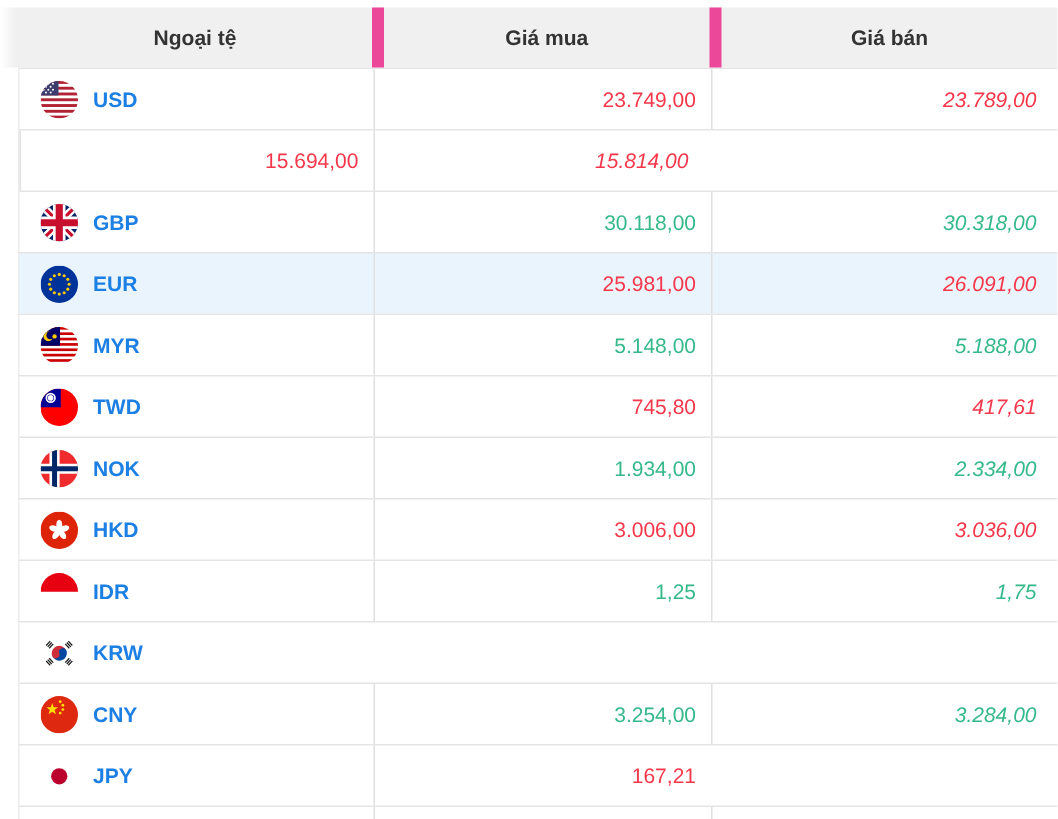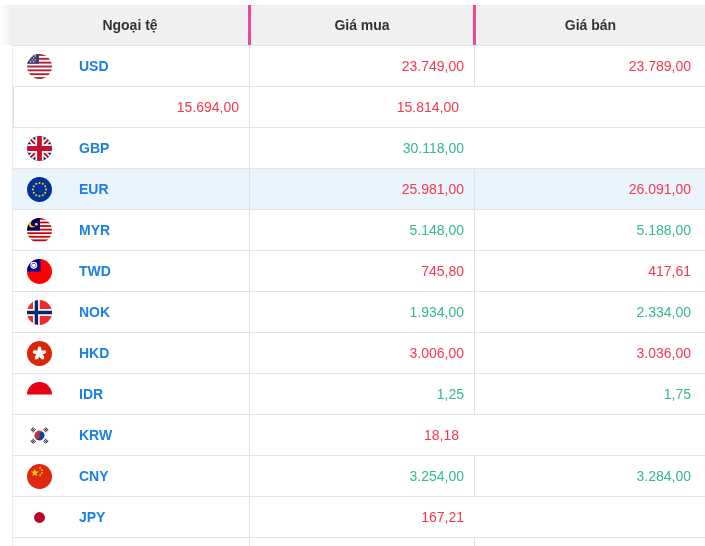--- a/index.html
+++ b/index.html
@@ -14,33 +14,33 @@
   }
   .rates-table { position:absolute; left:12px; top:5px; width:693px; }
   .thead {
     display:grid; grid-template-columns:236px 225px 232px; height:40px;
   }
   .th {
     background:var(--header-bg,#f0f0f0);
     display:flex; align-items:center; justify-content:center;
     font-size:14px; font-weight:bold; color:#333;
   }
-  .th + .th { border-left:3px solid #ec4899; }
+  .th + .th { border-left:8px solid #ec4899; }
   .row, .partial-row {
     display:grid; grid-template-columns:236px 225px 232px;
     height:41px; border-top:1px solid #e4e4e4; border-left:1px solid #ececec;
     background:#fff; cursor:pointer;
   }
   .partial-row { cursor:default; }
   .row.hl { background:var(--hl,#eaf4fd);text-align:center; }
   .cell { display:flex; align-items:center; font-size:14px; min-width:0; }
-  .c-cur { padding-left:14px; gap:27px; }
+  .c-cur { padding-left:14px; gap:10px; }
   .c-num { justify-content:flex-end; border-left:1px solid #e0e0e0;padding-left:28px; }
   .c-num.buy  { padding-right:10px; }
-  .c-num.sell { padding-right:15px; }
+  .c-num.sell { padding-right:15px;font-style:italic; }
   .code { color:var(--blue,#1b7fe4); font-weight:bold; font-size:14px; }
   .red   { color:var(--red,#f5374b); }
   .green { color:var(--green,#35b98a); }
   .flag { width:25px; height:25px; display:inline-flex; flex:0 0 25px; }
   .flag svg { width:25px; height:25px; display:block; }
 </style>
 </head>
 <body>
 
 <div class="page">
@@ -105,20 +105,21 @@
                   <path d="M0,0L24,24M24,0L0,24" stroke="#fff" stroke-width="5"></path>
                   <path d="M0,0L24,24M24,0L0,24" stroke="#C8102E" stroke-width="2"></path>
                   <path d="M12,0V24M0,12H24" stroke="#fff" stroke-width="8"></path>
                   <path d="M12,0V24M0,12H24" stroke="#C8102E" stroke-width="4.6"></path>
                 </g>
               </svg>
             </span>
       <span class="code">GBP</span>
     </div>
     <div class="cell c-num buy green">30.118,00</div>
+    <div class="cell c-num sell green">30.318,00</div>
   </div>
 
   <div class="row hl">
     <div class="cell c-cur">
       <span class="flag">
               <svg viewBox="0 0 24 24">
                 <clipPath id="cp-eur">
                   <circle cx="12" cy="12" r="12"></circle>
                 </clipPath>
                 <g clip-path="url(#cp-eur)">
@@ -291,21 +292,20 @@
                   <g fill="#1a1a1a" transform="rotate(228 12 12)">
                     <rect x="10.1" y="2.1" width="3.8" height="0.8"></rect>
                     <rect x="10.1" y="3.4" width="3.8" height="0.8"></rect>
                     <rect x="10.1" y="4.7" width="3.8" height="0.8"></rect>
                   </g>
                 </g>
               </svg>
             </span>
       <span class="code">KRW</span>
     </div>
-    <div class="cell c-num sell red">18,18</div>
   </div>
 
   <div class="row">
     <div class="cell c-cur">
       <span class="flag">
               <svg viewBox="0 0 24 24">
                 <clipPath id="cp-cny">
                   <circle cx="12" cy="12" r="12"></circle>
                 </clipPath>
                 <g clip-path="url(#cp-cny)">

